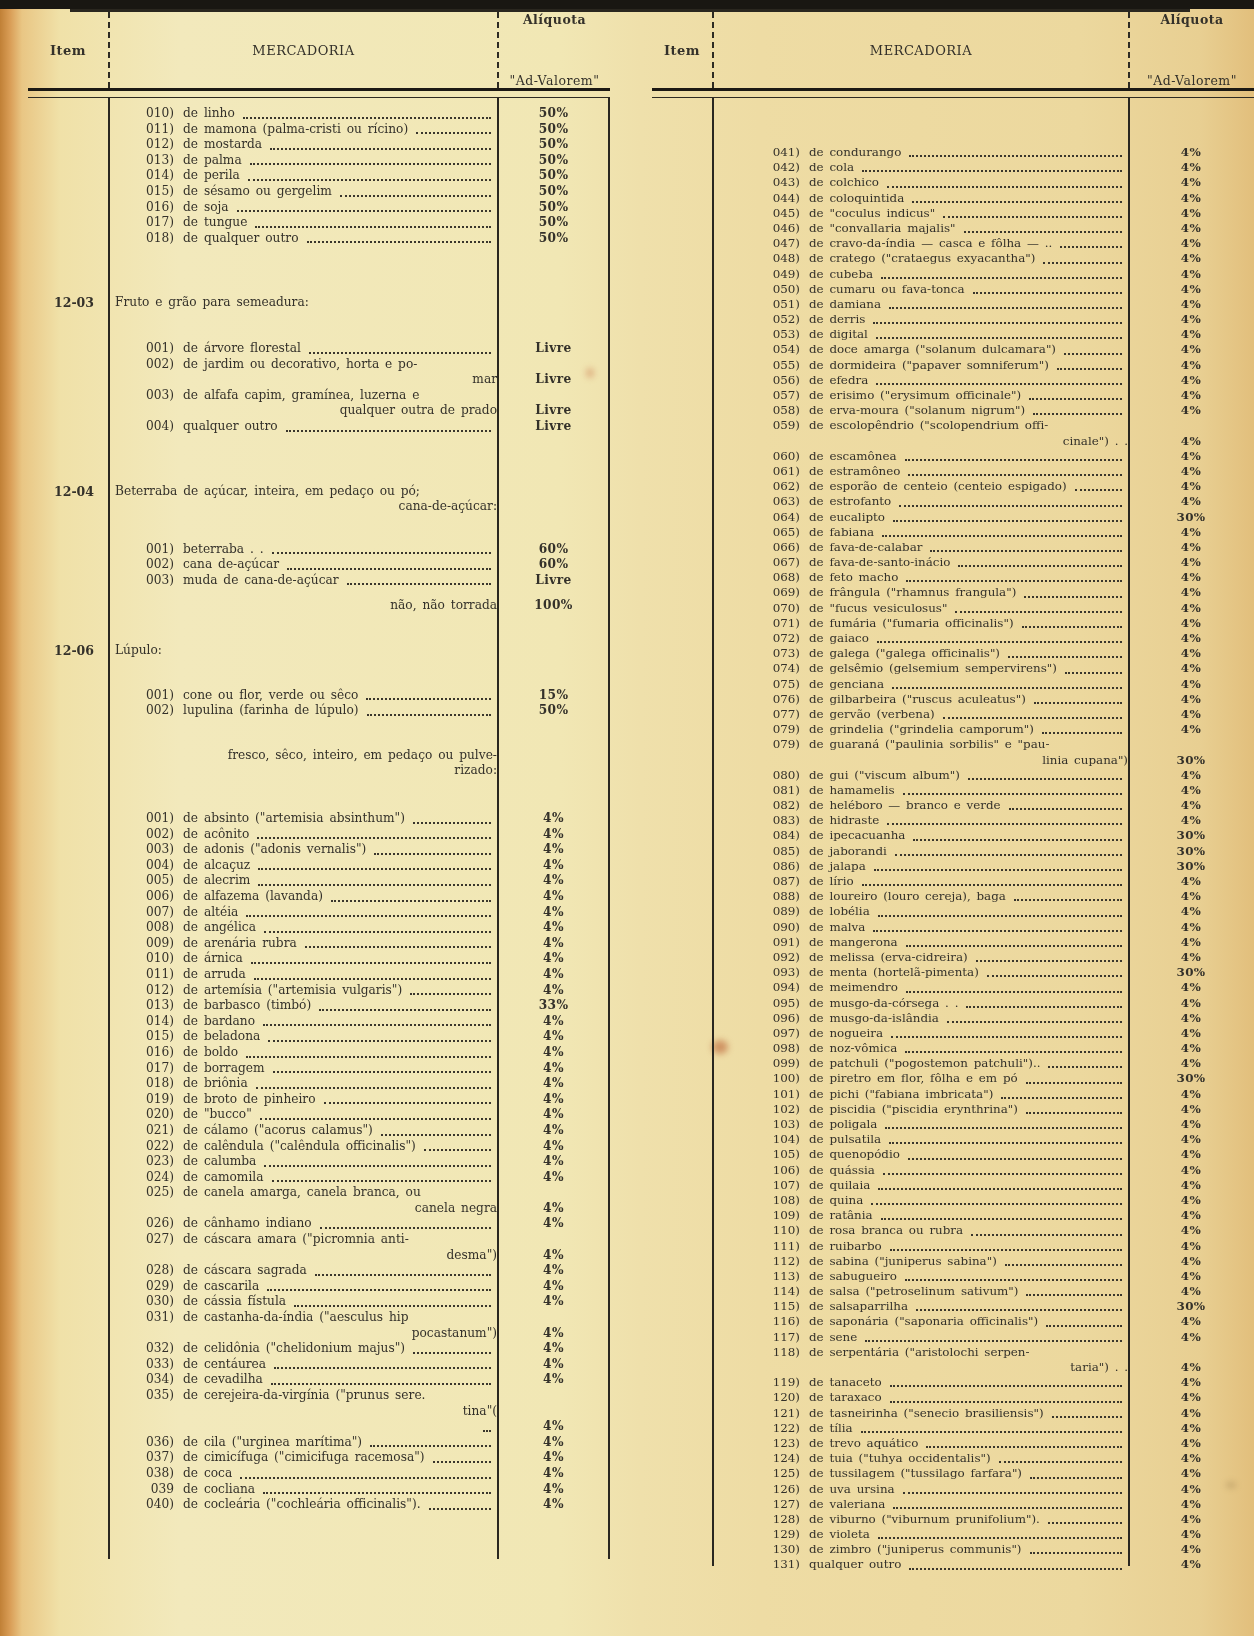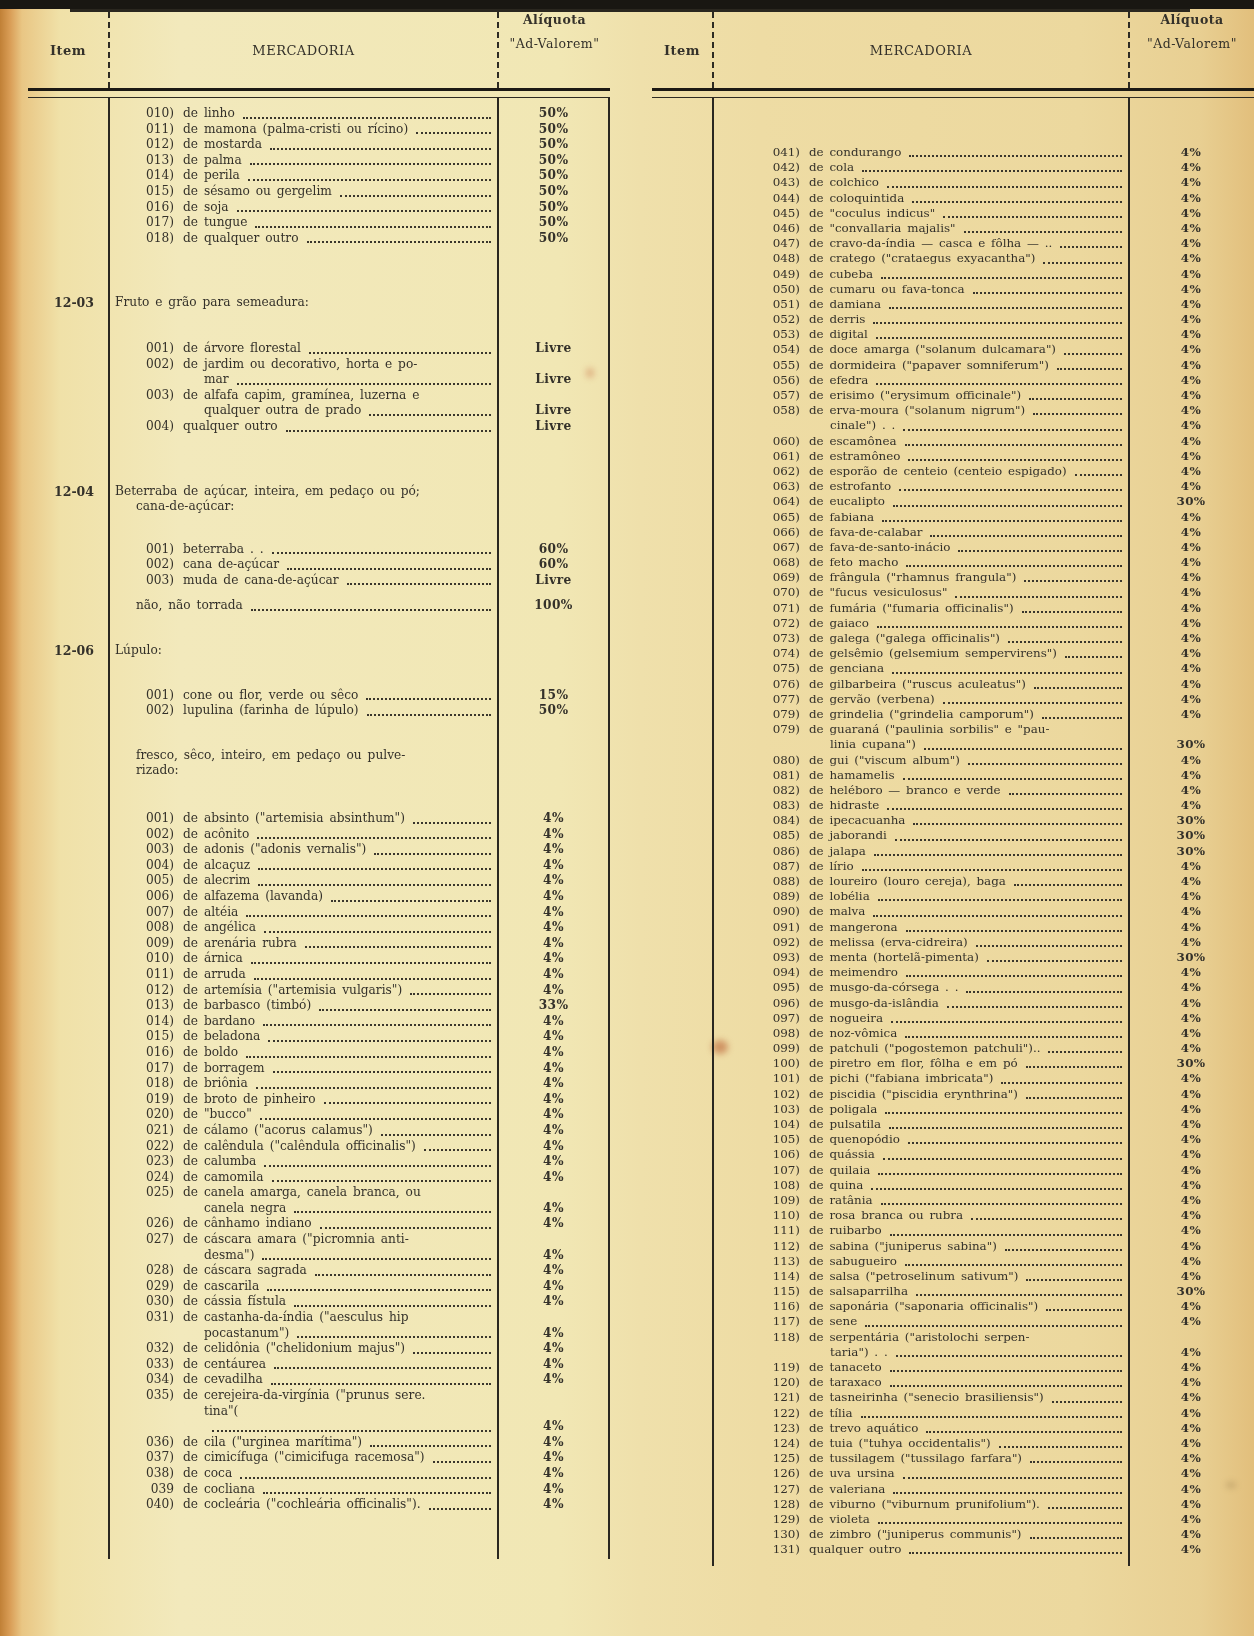--- a/index.html
+++ b/index.html
@@ -22,21 +22,21 @@
   .stain{position:absolute;border-radius:50%;filter:blur(3px);pointer-events:none;}
 
   .tbl{position:absolute;top:12px;}
   .tbl-left {left:28px;  width:582px; --codeW:80px; --mercW:389px; --rateW:113px; --entPad:16px; --numW:50px;}
   .tbl-right{left:652px; width:602px; --codeW:60px; --mercW:416px; --rateW:126px; --entPad:36px; --numW:52px;}
 
   .thead{display:grid;grid-template-columns:var(--codeW) var(--mercW) var(--rateW);height:76px;}
   .thead .hc{display:flex;align-items:center;justify-content:center;font-size:13px;letter-spacing:.5px;}
   .thead .hc-item{font-weight:600;}
   .thead .hc-merc{border-left:2px dashed #2e2b23;font-weight:400;}
-  .thead .hc-rate{border-left:2px dashed #2e2b23;flex-direction:column;justify-content:flex-start;font-size:12.5px;}
+  .thead .hc-rate{border-left:2px dashed #2e2b23;flex-direction:column;justify-content:space-between;font-size:12.5px;}
   .thead .hc-rate .l1{font-weight:600;margin-bottom:9px;}
   .thead .hc-rate .l2{font-weight:400;}
   .hrule{height:6px;border-top:3px solid #1c1914;border-bottom:1px solid #2e2b23;margin:0;}
 
   .tbody{position:relative;}
   .tbl-left  .tbody{height:1485px;}
   .tbl-right .tbody{height:1490px;}
   .vline{position:absolute;top:0;width:1.5px;background:#2a2720;}
   .vl-a{left:var(--codeW);}
   .vl-b{left:calc(var(--codeW) + var(--mercW));}
@@ -44,21 +44,21 @@
   .tbl-left  .vline{bottom:24px;}
   .tbl-right .vline{bottom:22px;}
 
   .trow{display:grid;grid-template-columns:var(--codeW) var(--mercW) var(--rateW);}
   .tbl-left  .trow{height:15.6px;font-size:12.2px;line-height:15.6px;}
   .tbl-right .trow{height:15.2px;font-size:11.9px;line-height:15.2px;}
   .c-code{padding-left:26px;font-weight:700;font-size:12.5px;white-space:nowrap;}
   .c-merc{display:flex;align-items:flex-end;white-space:nowrap;overflow:hidden;}
   .c-merc.entry{padding-left:var(--entPad);}
   .c-merc .num{display:inline-block;width:var(--numW);text-align:right;margin-right:9px;flex:none;}
-  .c-merc.cont{padding-left:calc(var(--entPad) + var(--numW) + 30px);}
+  .c-merc.cont{padding-left:calc(var(--entPad) + var(--numW) + 30px);flex-direction:column;}
   .c-merc.sec{padding-left:7px;}
   .c-merc.sec.cont{padding-left:28px;}
   .txt{flex:none;word-spacing:2px;}
   .lead{flex:1 1 auto;min-width:8px;border-bottom:2.2px dotted #3a362c;margin:0 6px 3px 8px;}
   .c-rate{text-align:center;font-weight:600;letter-spacing:.4px;}
   .gap{flex:none;}
 </style>
 </head>
 <body>
 
@@ -889,20 +889,28 @@
           <div class="c-code"></div>
           <div class="c-merc entry">
             <span class="num">058)</span>
             <span class="txt">de erva-moura ("solanum nigrum")</span>
             <span class="lead"></span>
           </div>
           <div class="c-rate">4%</div>
         </div>
         <div class="trow">
           <div class="c-code"></div>
+          <div class="c-merc entry">
+            <span class="num">059)</span>
+            <span class="txt">de escolopêndrio ("scolopendrium offi-</span>
+          </div>
+          <div class="c-rate"></div>
+        </div>
+        <div class="trow">
+          <div class="c-code"></div>
           <div class="c-merc entry cont">
             <span class="txt">cinale") . .</span>
             <span class="lead"></span>
           </div>
           <div class="c-rate">4%</div>
         </div>
         <div class="trow">
           <div class="c-code"></div>
           <div class="c-merc entry">
             <span class="num">060)</span>

